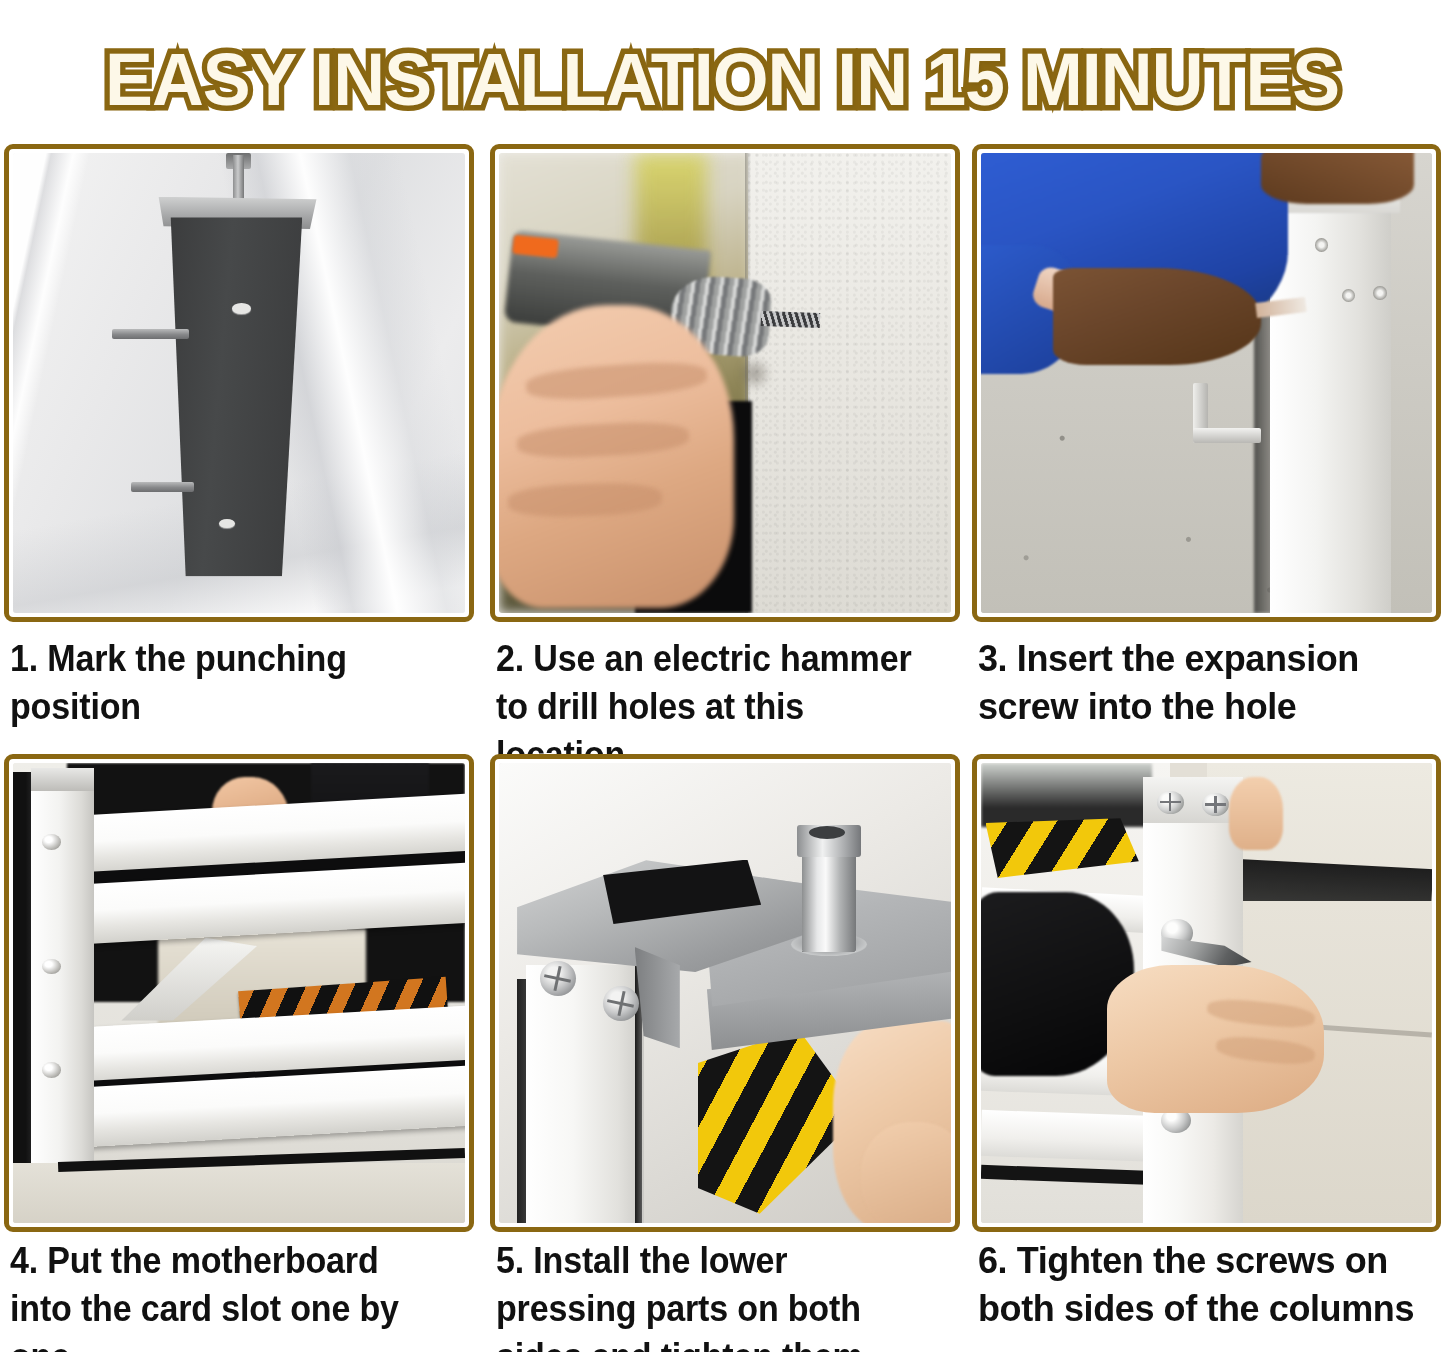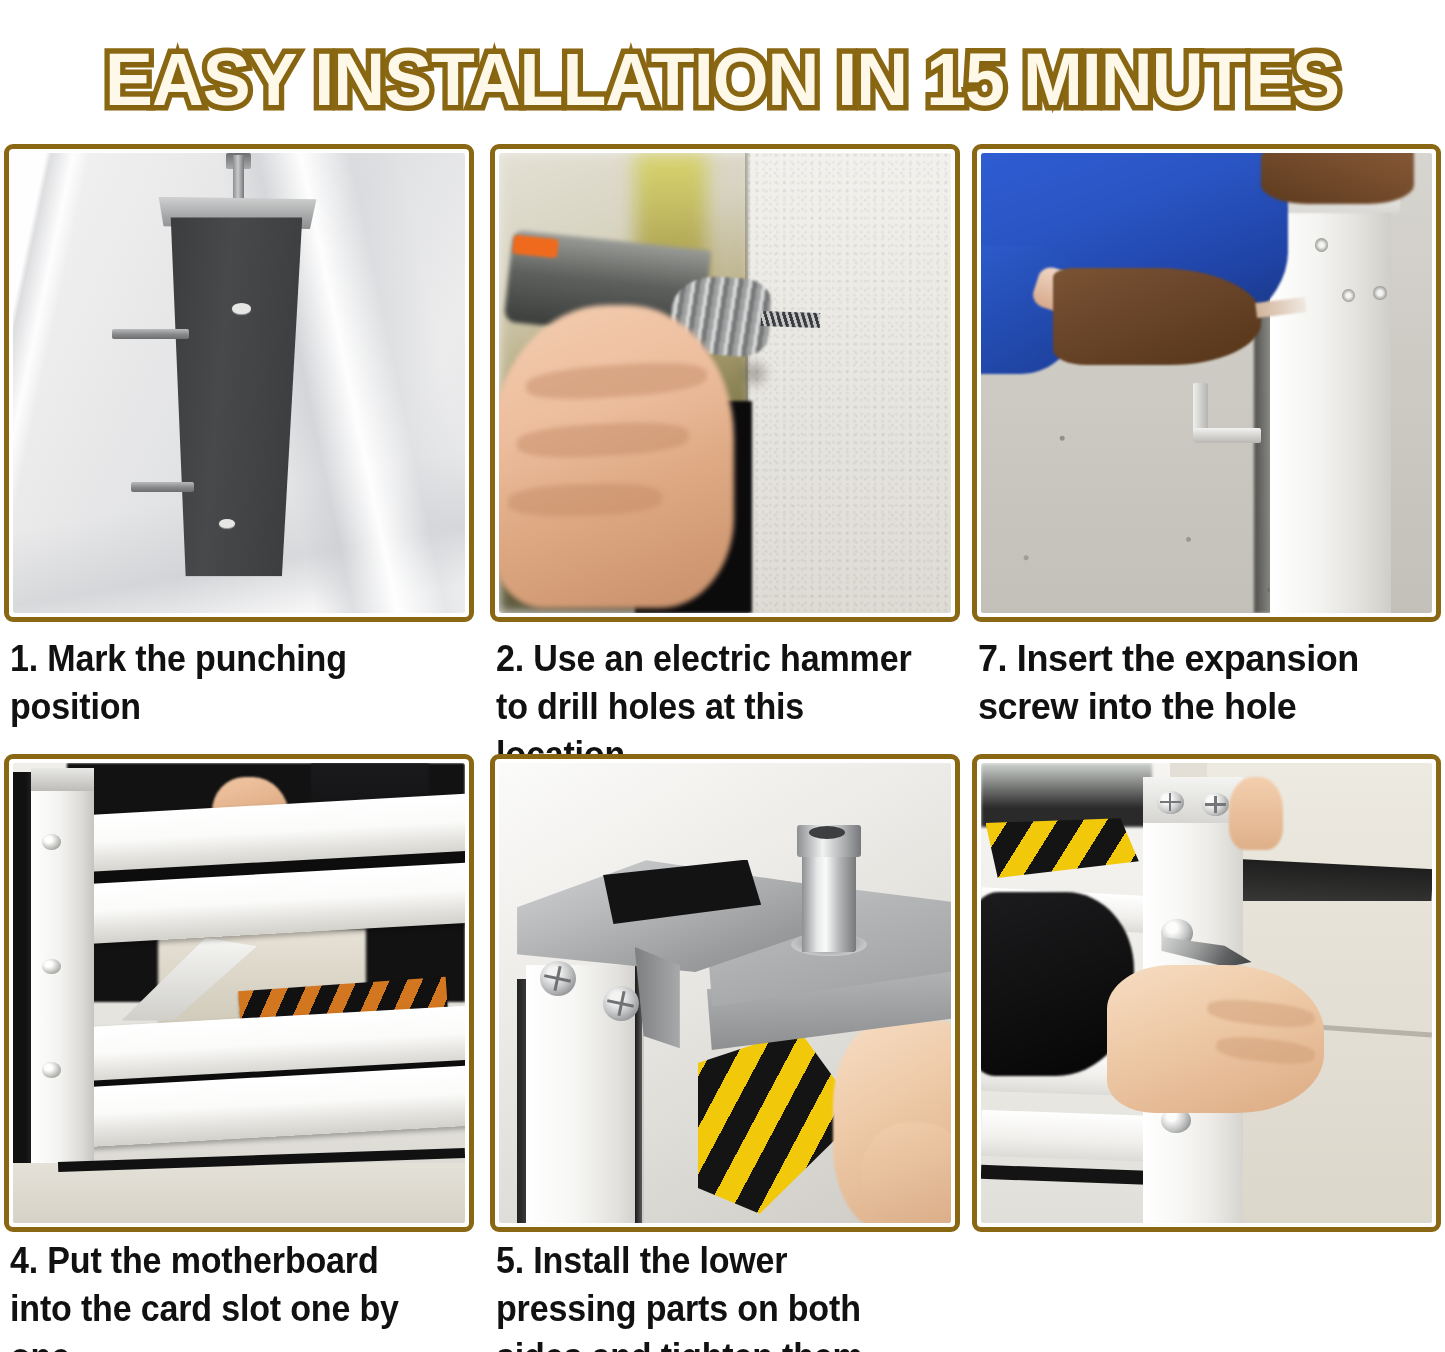--- a/index.html
+++ b/index.html
@@ -429,21 +429,21 @@
           <div class="col-screw cs3"></div>
           <div class="shirt"></div>
           <div class="shirt-sleeve"></div>
           <div class="cuff"></div>
           <div class="arm"></div>
           <div class="arm2"></div>
           <div class="tool"></div>
           <div class="allen"></div>
         </div>
       </div>
-      <div class="caption wide">7. Insert the expansion screw into the hole</div>
+      <div class="caption wide">3. Insert the expansion screw into the hole</div>
     </div>
   </div>
 
   <div class="row row-2">
 
     <div class="cell cell-a">
       <div class="photo-frame">
         <div class="photo p4">
           <div class="bg"></div>
           <div class="darkbg"></div>
@@ -520,15 +520,16 @@
           <div class="thumb"></div>
           <div class="screw-mid"></div>
           <div class="screw-low"></div>
           <div class="driver"></div>
           <div class="sleeve"></div>
           <div class="hand"></div>
           <div class="finger hf1"></div>
           <div class="finger hf2"></div>
         </div>
       </div>
+      <div class="caption wide">6. Tighten the screws on both sides of the columns</div>
     </div>
   </div>
 </div>
 
 </body></html>

